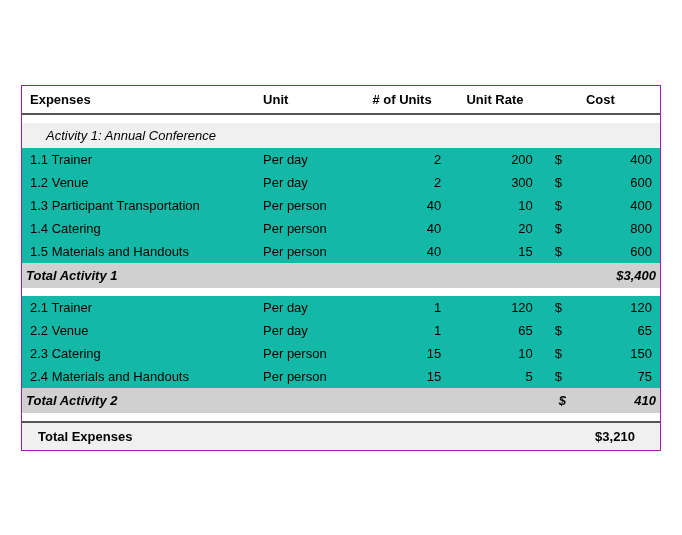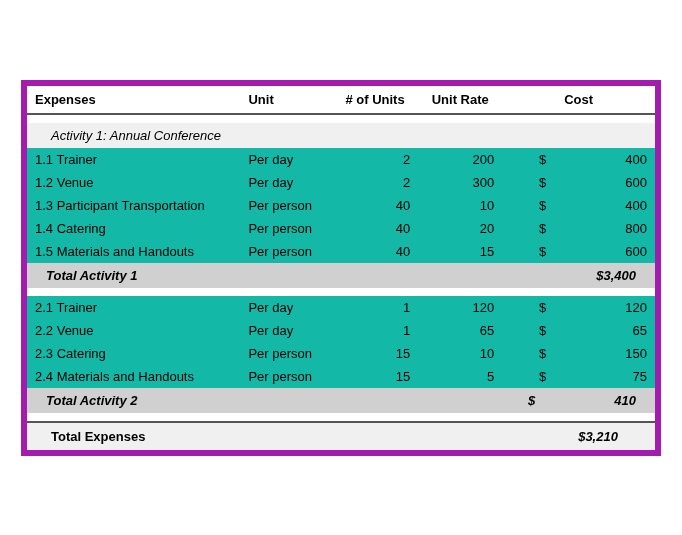--- a/index.html
+++ b/index.html
@@ -14,21 +14,21 @@
       font-size: 13px;
       display: flex;
       justify-content: center;
       align-items: center;
       width: 682px;
       min-height: 535px;
       padding: 20px;
     }
 
     .table-wrapper {
-      border: 6px solid #a21caf;
+      border: 1px solid #a21caf;
       width: 640px;
     }
 
     table {
       width: 100%;
       border-collapse: collapse;
     }
 
     thead tr {
       background: #fff;
@@ -65,37 +65,36 @@
     .spacer-row td {
       background: #fff;
       height: 8px;
       border: none;
     }
 
     .total-row td {
       background: #d0d0d0;
       font-weight: bold;
       font-style: italic;
-      padding: 5px 19px;
+      padding: 5px 4px;
     }
 
     .total-row td.right {
       text-align: right;
     }
 
     .grand-total-row td {
       background: #f0f0f0;
       font-weight: bold;
-      padding: 6px 24px;
+      padding: 6px 16px;
       border-top: 2px solid #555;
     }
 
     .grand-total-row td.right {
-      text-align: left;
-      font-style: italic;
+      text-align: center;
     }
 
     .data-row td {
       background: #14b8a6;
     }
   </style>
 </head>
 <body>
 
 <div class="table-wrapper">

